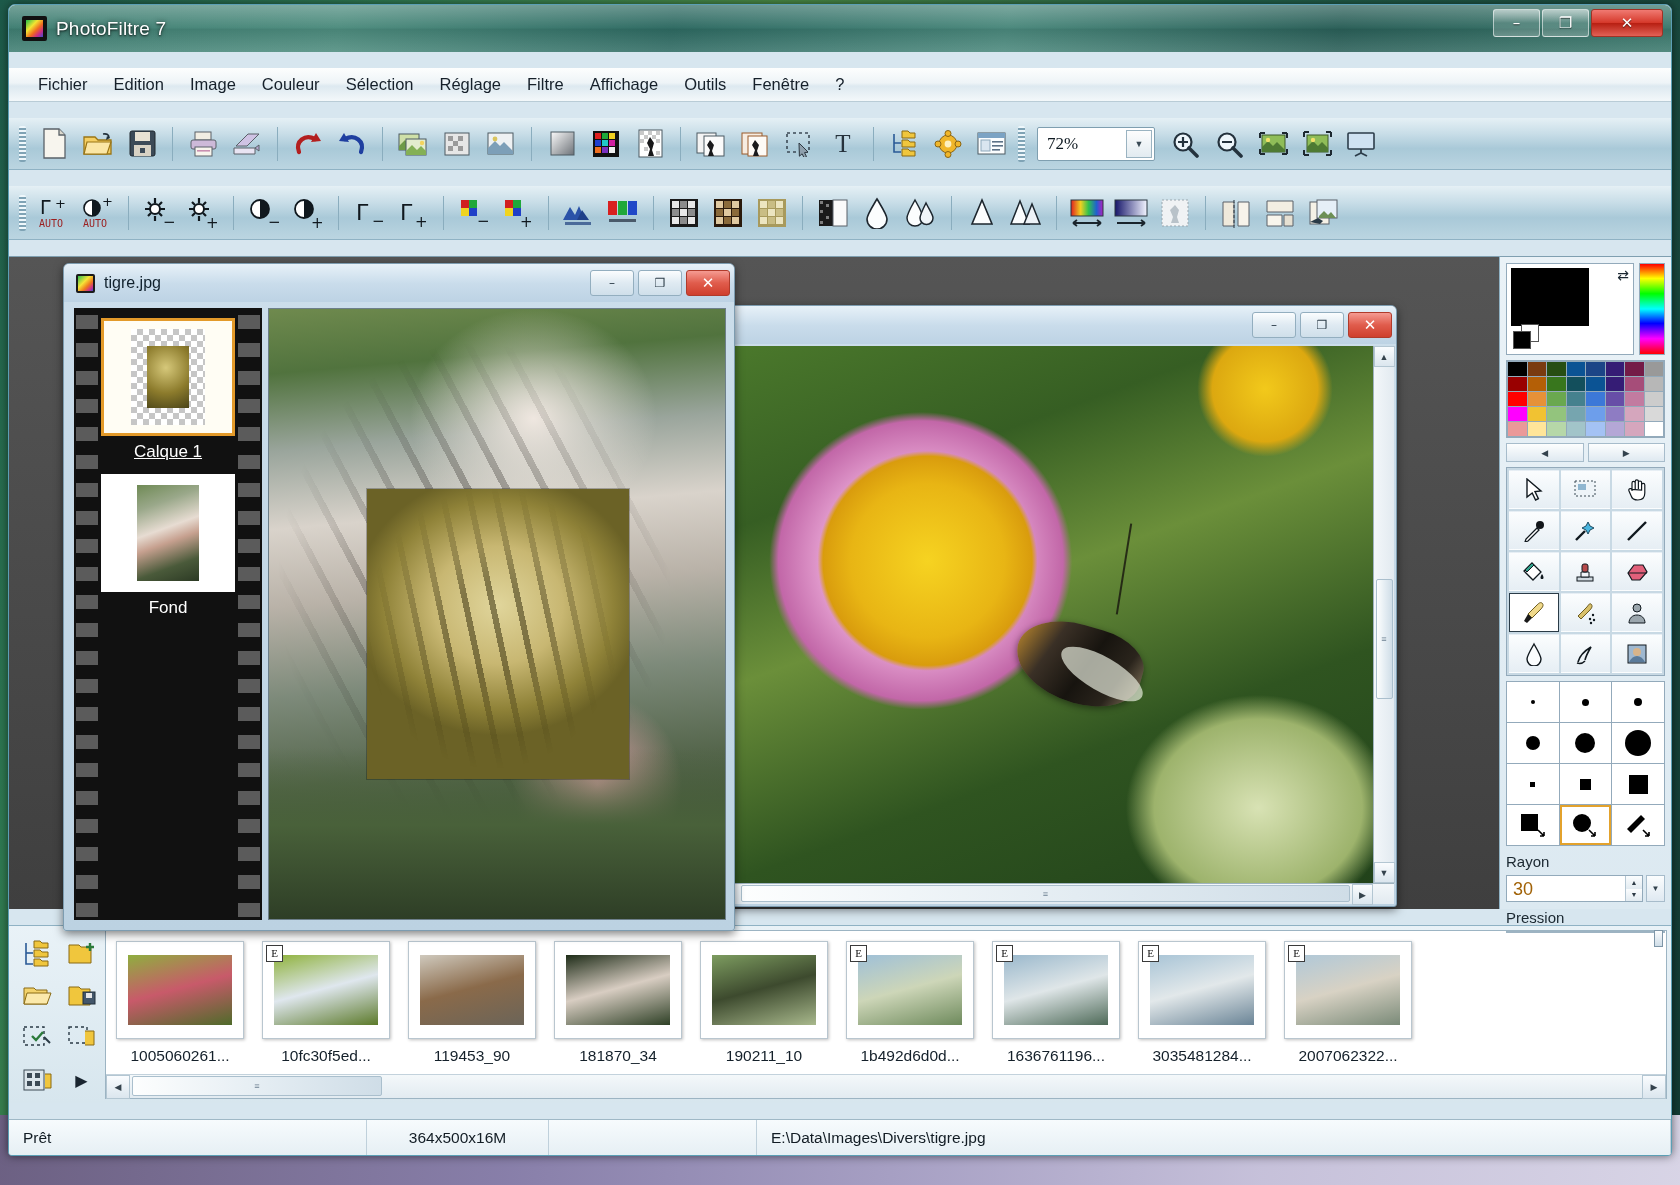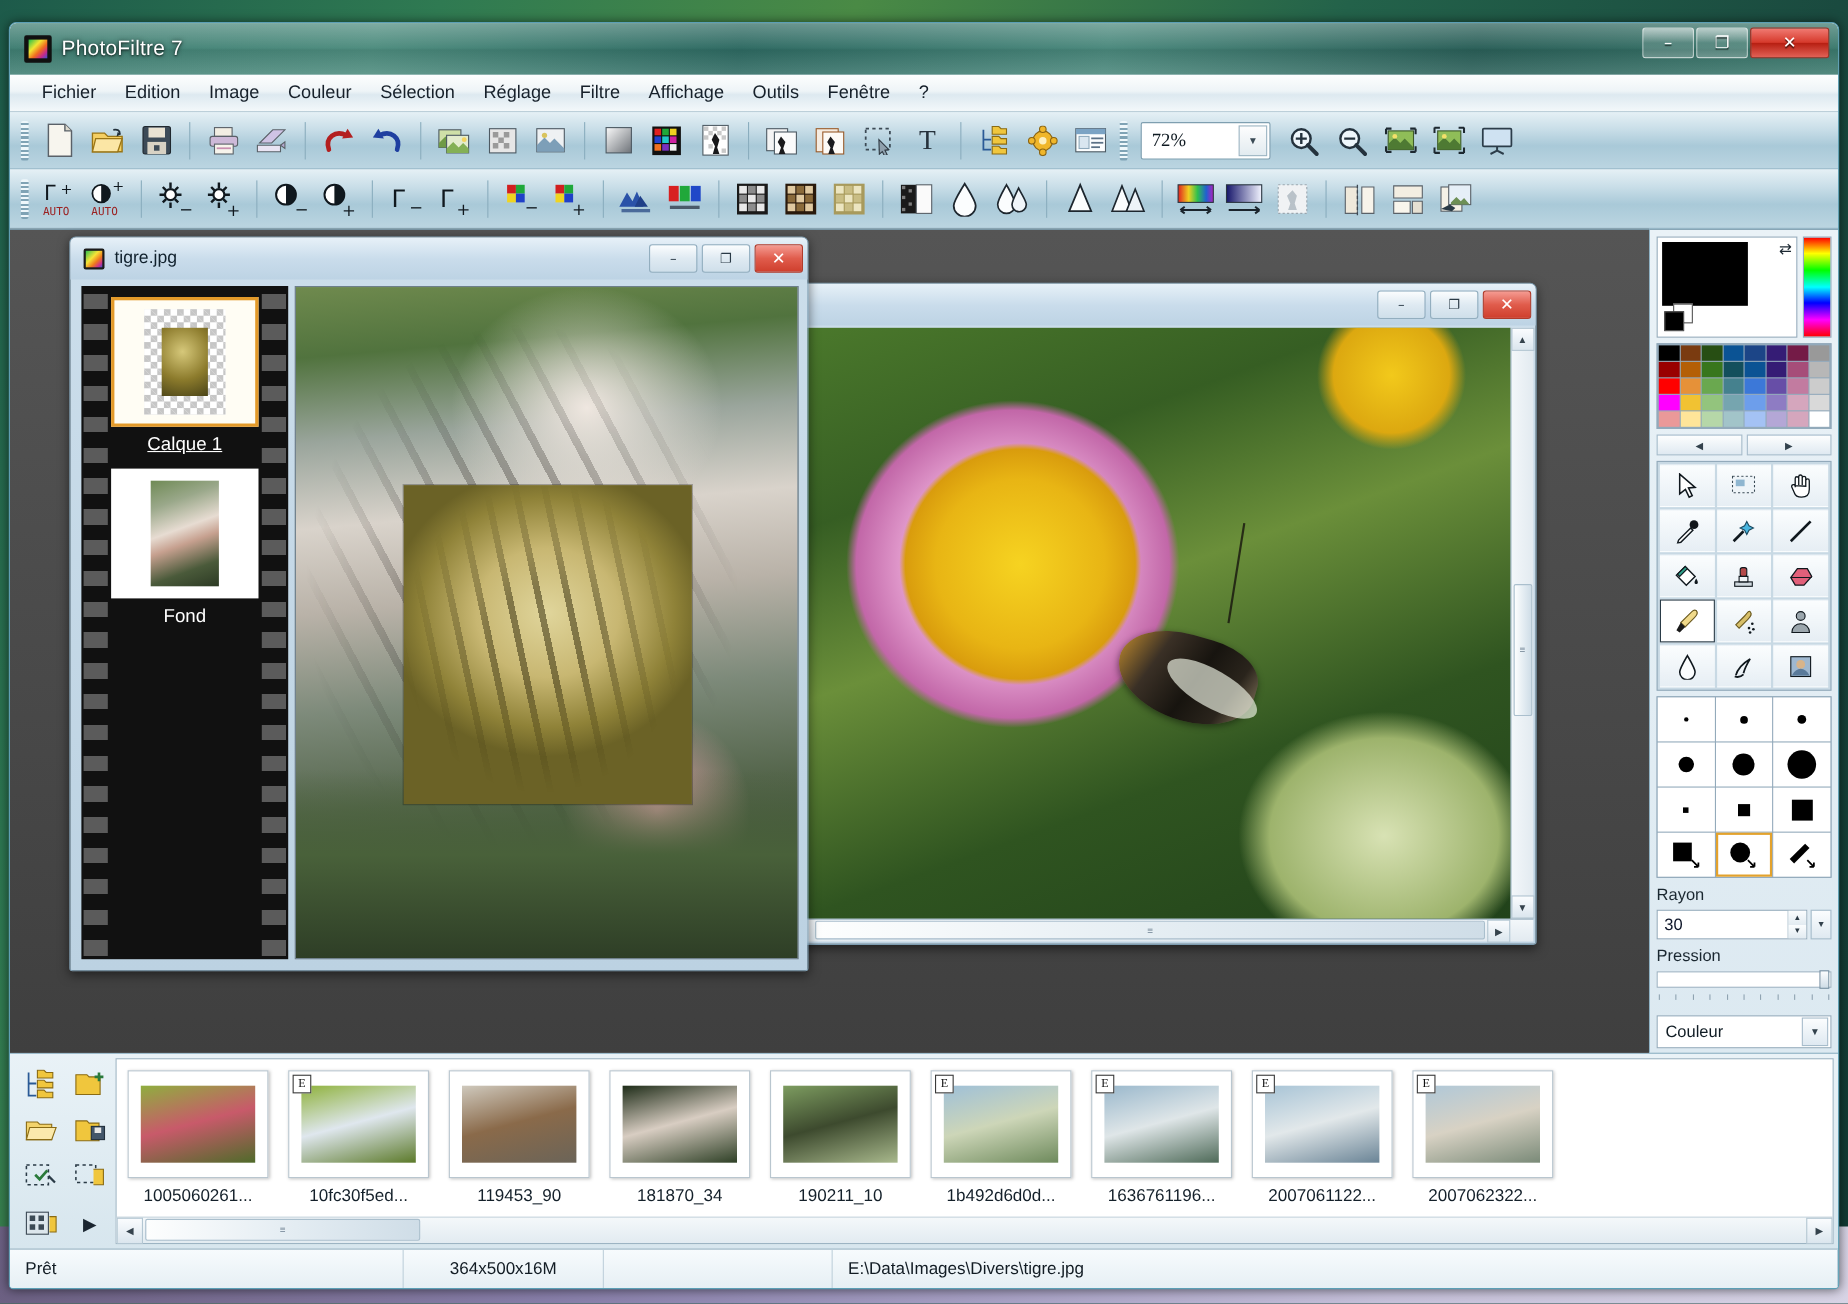--- a/index.html
+++ b/index.html
@@ -17,28 +17,29 @@
       linear-gradient(115deg, #1d5a4a 0%, #2f7a52 18%, #4a8a45 35%, #23624a 55%, #1a4a3f 75%, #123a33 100%);
   }
   #desktop::after {
     content: ""; position: absolute; left: 0; right: 0; bottom: 0; height: 70px;
     background: linear-gradient(90deg, #6f5f86 0%, #8c7fae 30%, #b0a6cc 55%, #cfc7e2 75%, #e2dcef 100%);
     opacity: .95;
   }
 
   
   #app {
-    position: absolute; left: 8px; top: 20px;
+    position: absolute; left: 8px; top: 4px;
     width: 1664px; height: 1152px;
     background: #d7e6ef;
     border: 1px solid #5b9fb5;
     border-radius: 7px 7px 4px 4px;
     box-shadow: 0 0 10px rgba(0,0,0,.55);
     display: flex; flex-direction: column;
     overflow: hidden;
+    gap: 16px;
   }
 
   
   .titlebar {
     height: 47px; flex: 0 0 47px; position: relative;
     background:
       linear-gradient(180deg, rgba(255,255,255,.28), rgba(255,255,255,.02) 48%, rgba(0,0,0,.06) 52%, rgba(255,255,255,.12)),
       linear-gradient(100deg, #3f7e72 0%, #4d8c7e 20%, #2e6a62 40%, #4a887c 60%, #2a5f58 80%, #3c7a6e 100%);
     border-radius: 6px 6px 0 0;
     display: flex; align-items: center;
@@ -366,21 +367,21 @@
     height: 40px; background: #fff; display: flex; align-items: center; justify-content: center;
     position: relative;
   }
   .brush.active { outline: 2px solid #e3a22c; outline-offset: -2px; }
   .brush .dot { background: #000; border-radius: 50%; }
   .brush .sq { background: #000; }
   .prop-label { font-size: 15px; color: #1a2730; margin-top: 2px; }
   .prop-input {
     display: flex; height: 27px; border: 1px solid #93aabb; background: #fff;
   }
-  .prop-input .v { flex: 1; padding-left: 6px; font-size: 15px; line-height: 26px; color: #0f172a; }
+  .prop-input .v { flex: 1; padding-left: 6px; font-size: 18px; line-height: 26px; color: #a16207; }
   .spin { width: 17px; display: flex; flex-direction: column; border-left: 1px solid #b5c7d3; }
   .spin div {
     flex: 1; display: flex; align-items: center; justify-content: center;
     font-size: 7px; color: #2c3a45;
     background: linear-gradient(180deg, #fbfdfe, #e2ebf1);
   }
   .dropbtn {
     width: 19px; margin-left: 3px; border: 1px solid #a7bccb;
     background: linear-gradient(180deg, #fbfdfe, #dfe9f1);
     display: flex; align-items: center; justify-content: center;
@@ -1444,21 +1445,21 @@
               <div class="thumb-img" style="background: linear-gradient(165deg, rgb(154, 184, 204) 0%, rgb(223, 230, 232) 48%, rgb(78, 106, 88) 100%);"></div>
               <div class="thumb-badge">E</div>
             </div>
             <div class="thumb-name">1636761196...</div>
           </div>
           <div class="thumb-cell">
             <div class="thumb-frame">
               <div class="thumb-img" style="background: linear-gradient(165deg, rgb(168, 196, 214) 0%, rgb(226, 232, 234) 48%, rgb(106, 132, 150) 100%);"></div>
               <div class="thumb-badge">E</div>
             </div>
-            <div class="thumb-name">2007061122...</div>
+            <div class="thumb-name">3035481284...</div>
           </div>
           <div class="thumb-cell">
             <div class="thumb-frame">
               <div class="thumb-img" style="background: linear-gradient(165deg, rgb(176, 200, 216) 0%, rgb(216, 210, 196) 48%, rgb(122, 138, 120) 100%);"></div>
               <div class="thumb-badge">E</div>
             </div>
             <div class="thumb-name">2007062322...</div>
           </div>
         </div>
       <div class="browser-hscroll">

